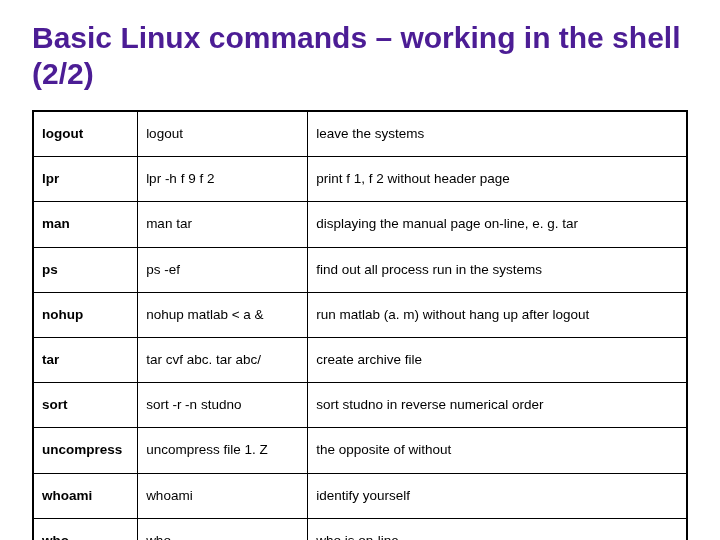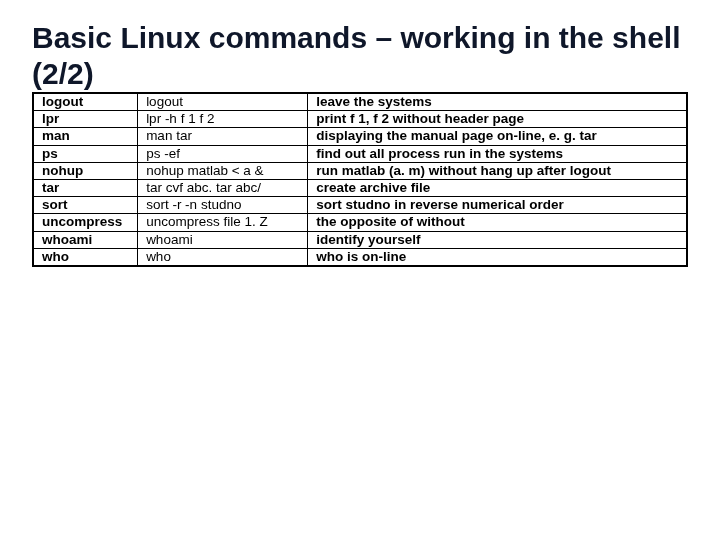--- a/index.html
+++ b/index.html
@@ -6,63 +6,63 @@
   body {
     width: 720px;
     height: 540px;
     background: #fff;
     font-family: Arial, Helvetica, sans-serif;
     padding: 20px 32px 20px 32px;
   }
   .title {
     font-size: 30px;
     font-weight: bold;
-    color: #0f172a;
+    color: #4c1d95;
     line-height: 1.2;
+    margin-bottom: 18px;
   }
   table {
     border-collapse: collapse;
     width: 100%;
     border: 2.5px solid #000;
   }
   td {
     border: 1px solid #000;
-    padding: 0 8px;
+    padding: 14px 8px;
     font-size: 13.5px;
     color: #000;
     vertical-align: middle;
     line-height: 1.2;
   }
   td.cmd {
     font-weight: bold;
     width: 16%;
   }
   td.example {
     width: 26%;
   }
   td.desc {
     width: 58%;
-    font-weight: bold;
   }
 </style>
 </head>
 <body>
 
 <div class="title">Basic Linux commands – working in the shell (2/2)</div>
 
 <table>
   <tbody>
     <tr>
         <td class="cmd">logout</td>
         <td class="example">logout</td>
         <td class="desc">leave the systems</td>
       </tr>
     <tr>
         <td class="cmd">lpr</td>
-        <td class="example">lpr -h f 1 f 2</td>
+        <td class="example">lpr -h f 9 f 2</td>
         <td class="desc">print f 1, f 2 without header page</td>
       </tr>
     <tr>
         <td class="cmd">man</td>
         <td class="example">man tar</td>
         <td class="desc">displaying the manual page on-line, e. g. tar</td>
       </tr>
     <tr>
         <td class="cmd">ps</td>
         <td class="example">ps -ef</td>

